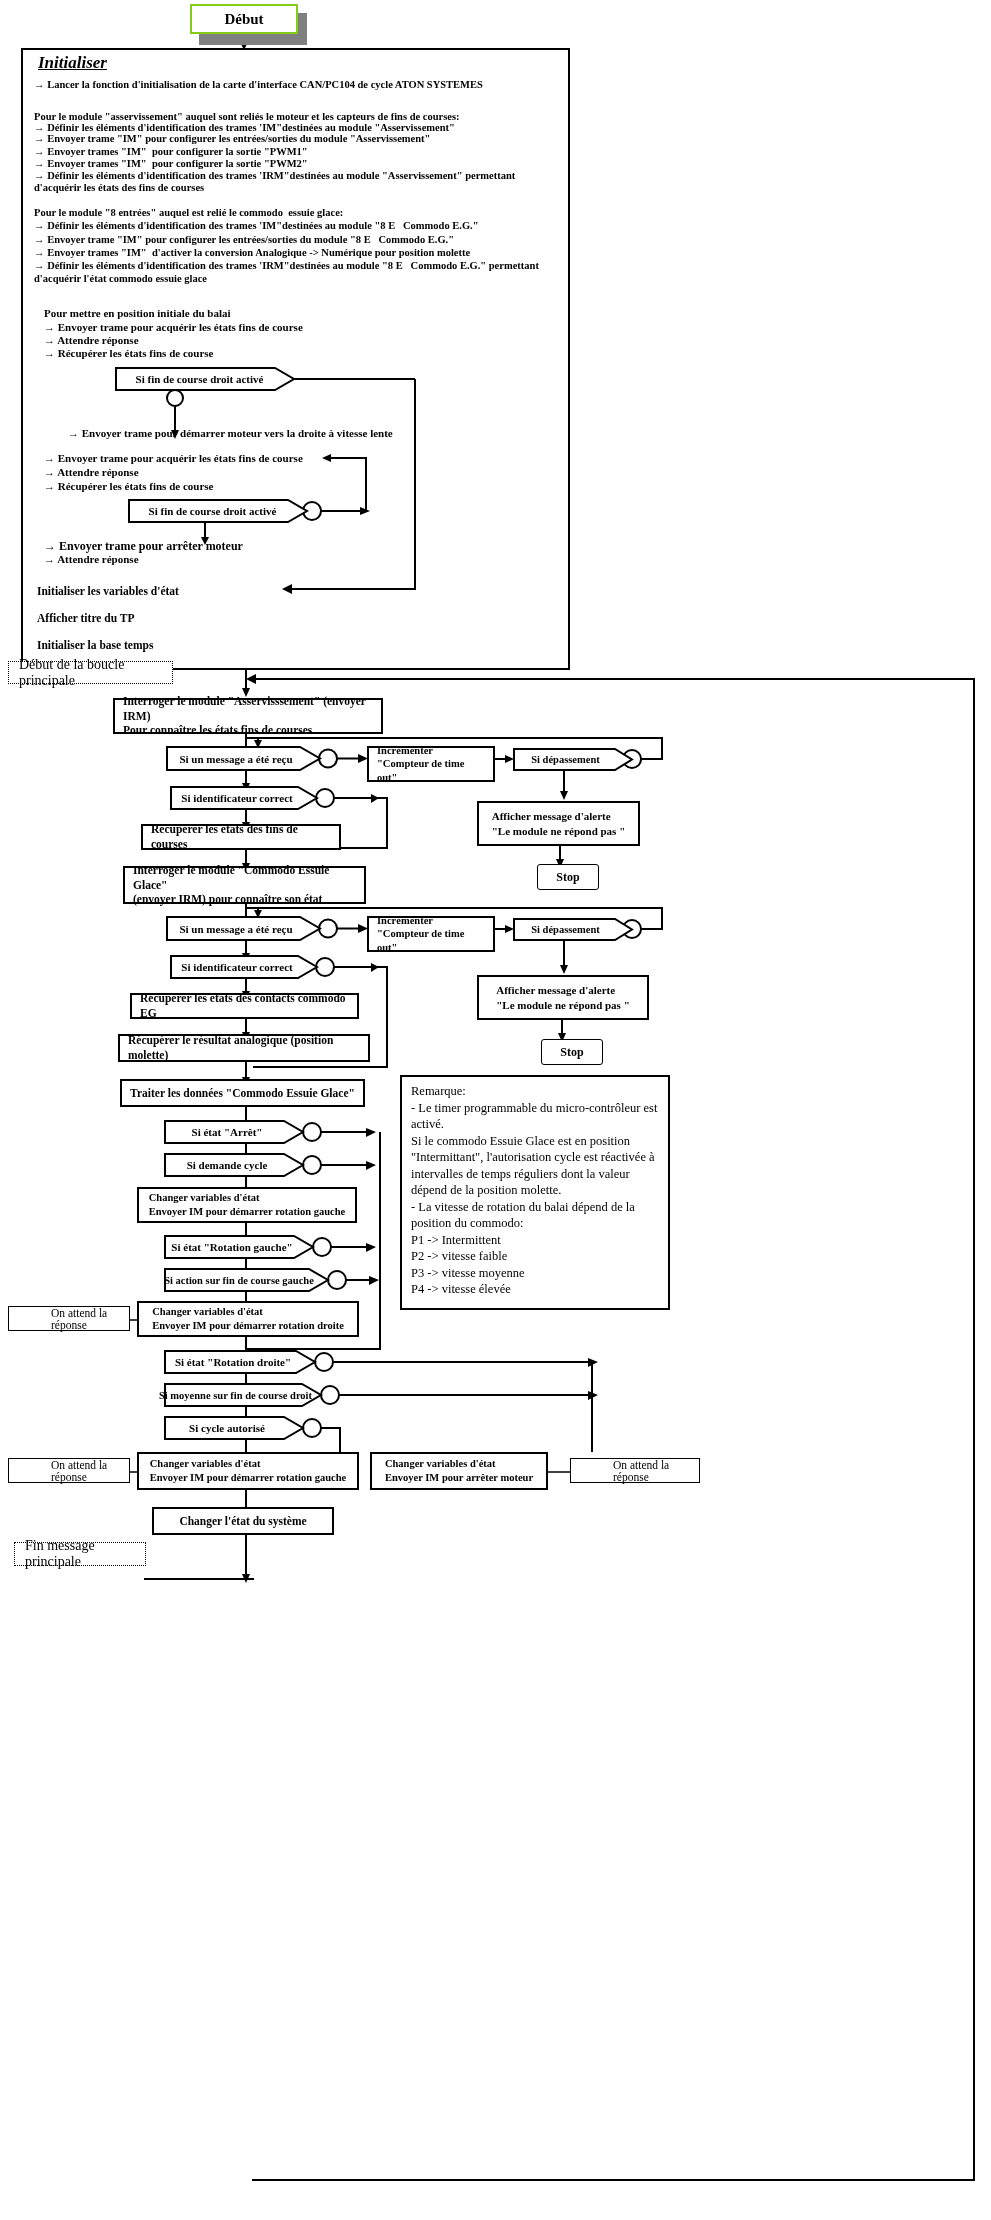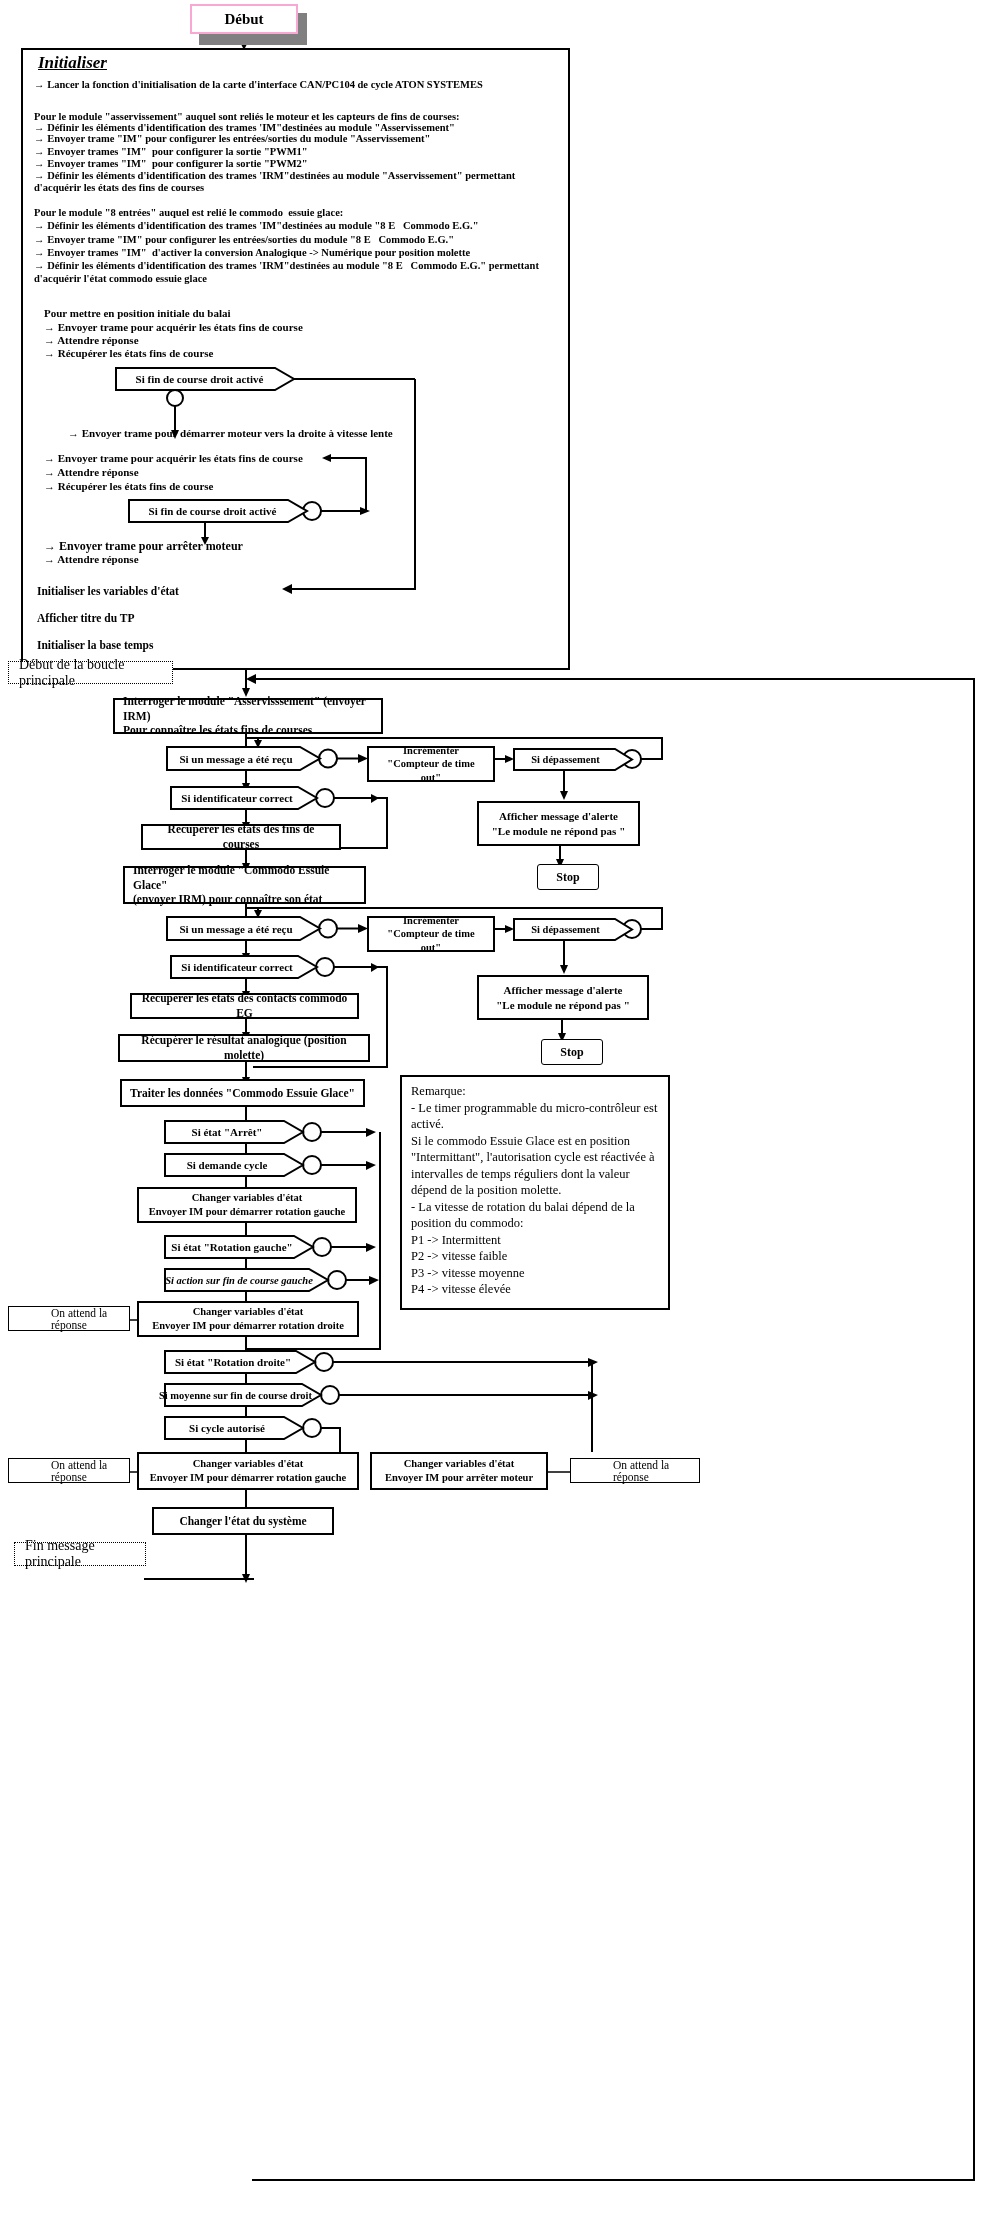--- a/index.html
+++ b/index.html
@@ -23,24 +23,24 @@
     font-weight:bold;
     font-size:11.5px;
     line-height:1.3;
     display:flex;
     flex-direction:column;
     justify-content:center;
     padding:3px 8px;
     white-space:pre-line;
     z-index:5;
   }
-  .box.center { align-items:center; text-align:center; }
+  .box.center { align-items:center; text-align:left; }
   .shadow-box {
     position:absolute;
-    border:2px solid #f9a8d4;
+    border:2px solid #84cc16;
     background:#fff;
     font-weight:bold;
     display:flex;
     align-items:center;
     justify-content:center;
     font-size:15px;
     z-index:6;
   }
   .shadow-under {
     position:absolute;
@@ -557,21 +557,21 @@
       <polygon class="arrowdef" points="66,12 56,8 56,17"></polygon>
     </svg>
   </div>
   <div class="conn" style="left:236px; top:1258px;">
     <svg width="20" height="20">
       <line x1="10" y1="0" x2="10" y2="12" stroke="#000" stroke-width="2"></line>
       <polygon class="arrowdef" points="10,20 6,11 14,11"></polygon>
     </svg>
   </div>
 
-  <div class="dec" style="left:164px; top:1268px; width:165px; height:24px;font-style:italic;">
+  <div class="dec" style="left:164px; top:1268px; width:165px; height:24px;">
     <svg width="165" height="24">
       <polygon points="1,1 145,1 164,12 145,23 1,23" fill="#fff" stroke="#000" stroke-width="2"></polygon>
     </svg>
     <div class="dlabel" style="width:150px; left:0px; font-size:10.5px;">Si action sur fin de course gauche</div>
   </div>
   <div class="conn" style="left:325px; top:1268px;">
     <svg width="58" height="24">
       <circle cx="12" cy="12" r="9" fill="#fff" stroke="#000" stroke-width="2"></circle>
       <line x1="21" y1="12" x2="46" y2="12" stroke="#000" stroke-width="2"></line>
       <polygon class="arrowdef" points="54,12 44,8 44,17"></polygon>

